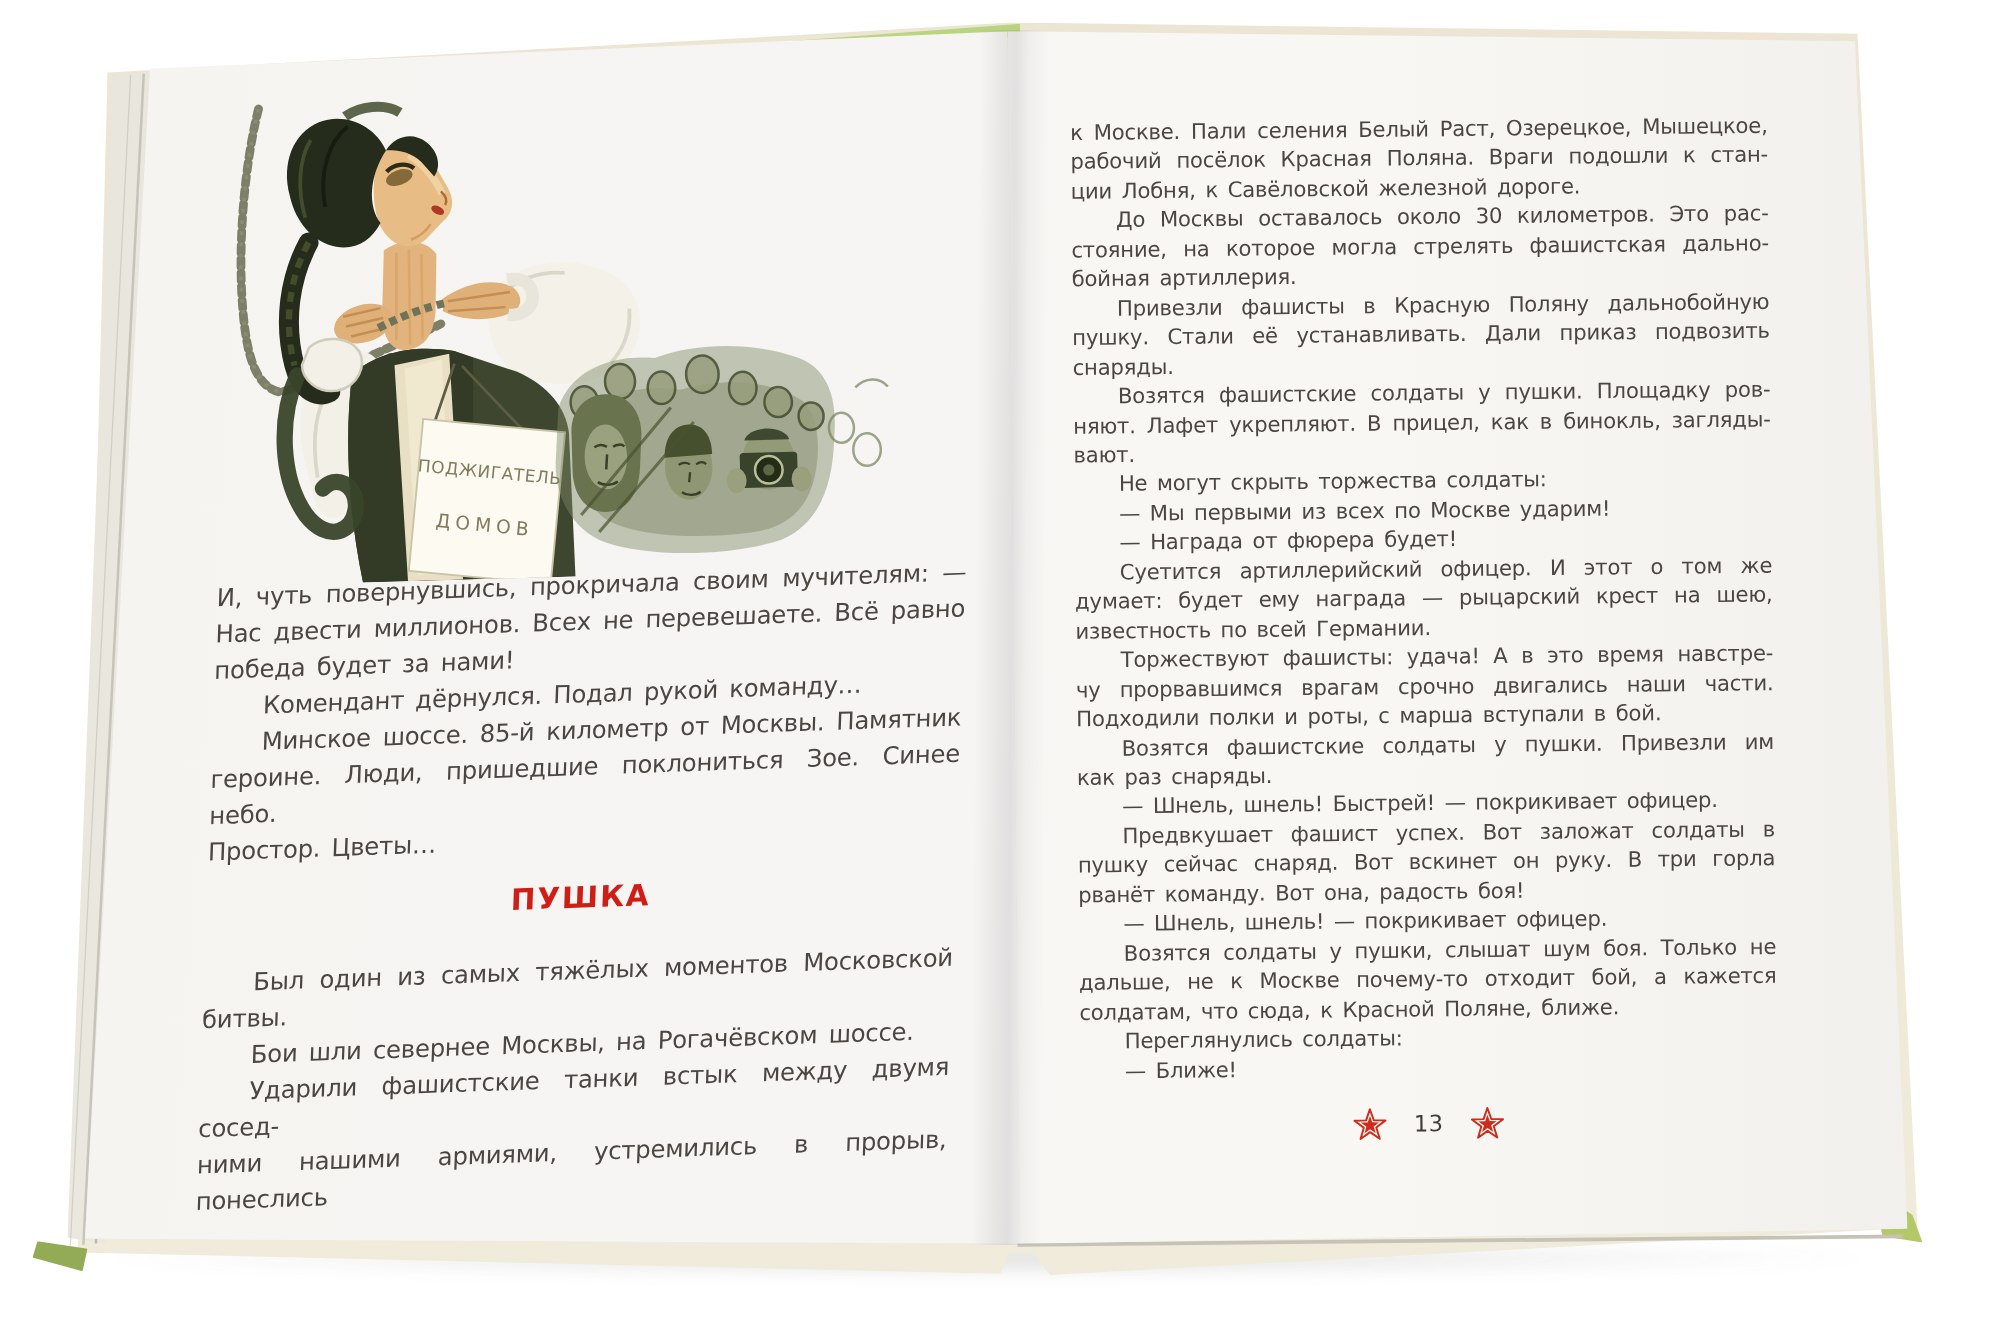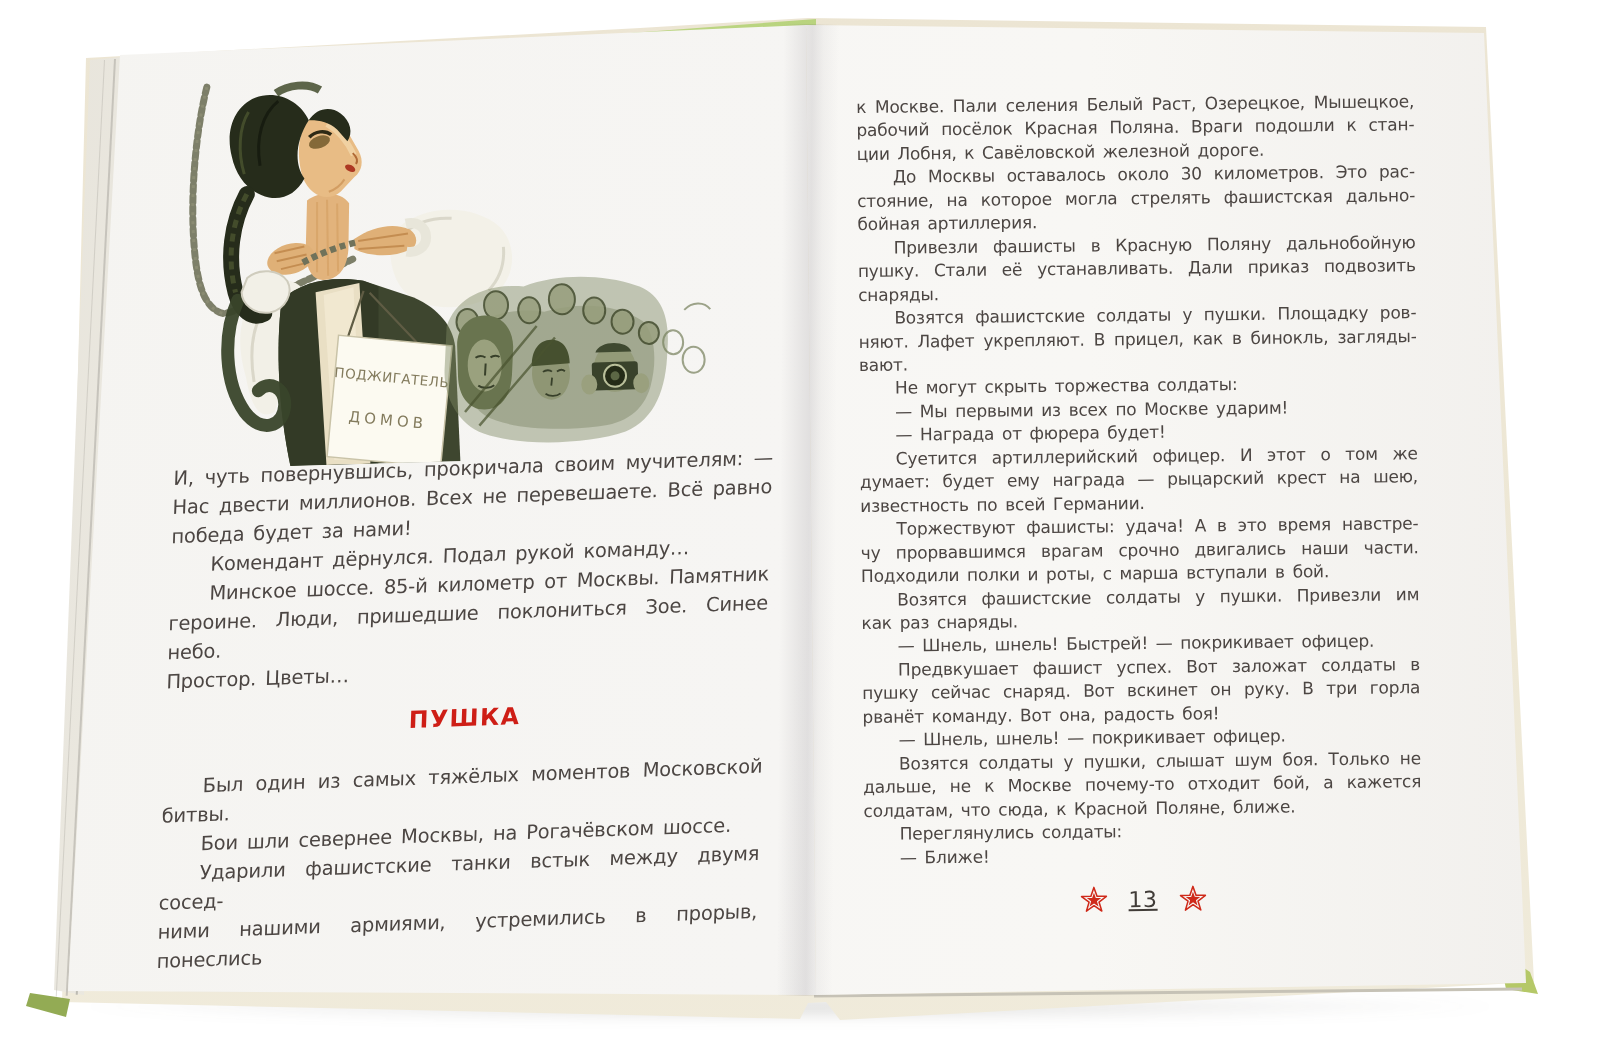--- a/index.html
+++ b/index.html
@@ -70,21 +70,21 @@
   .lp-heading{
     margin:16px 0 28px 0;height:32px;line-height:32px;text-align:center;
     color:#ce1e16;font-size:23.5px;font-weight:bold;letter-spacing:1.5px;
   }
   .illu{left:163px;top:76px;width:605px;height:385px;transform:rotate(-1.6deg);}
   .page-num-row{
     left:1040px;top:882px;width:206px;height:34px;
     display:flex;align-items:center;justify-content:center;gap:20px;
     transform:rotate(-0.6deg);
   }
-  .page-num{font-size:22px;color:#413c38;letter-spacing:.5px;text-decoration:underline;}
+  .page-num{font-size:18px;color:#413c38;letter-spacing:.5px;}
 </style>
 </head>
 <body>
 
 <div class="abs book-shadow"></div>
 <div class="abs cover"></div>
 <div class="abs green-top"></div>
 <div class="abs green-bl"></div>
 <div class="abs green-br"></div>
 <div class="abs fore-edge"></div>

